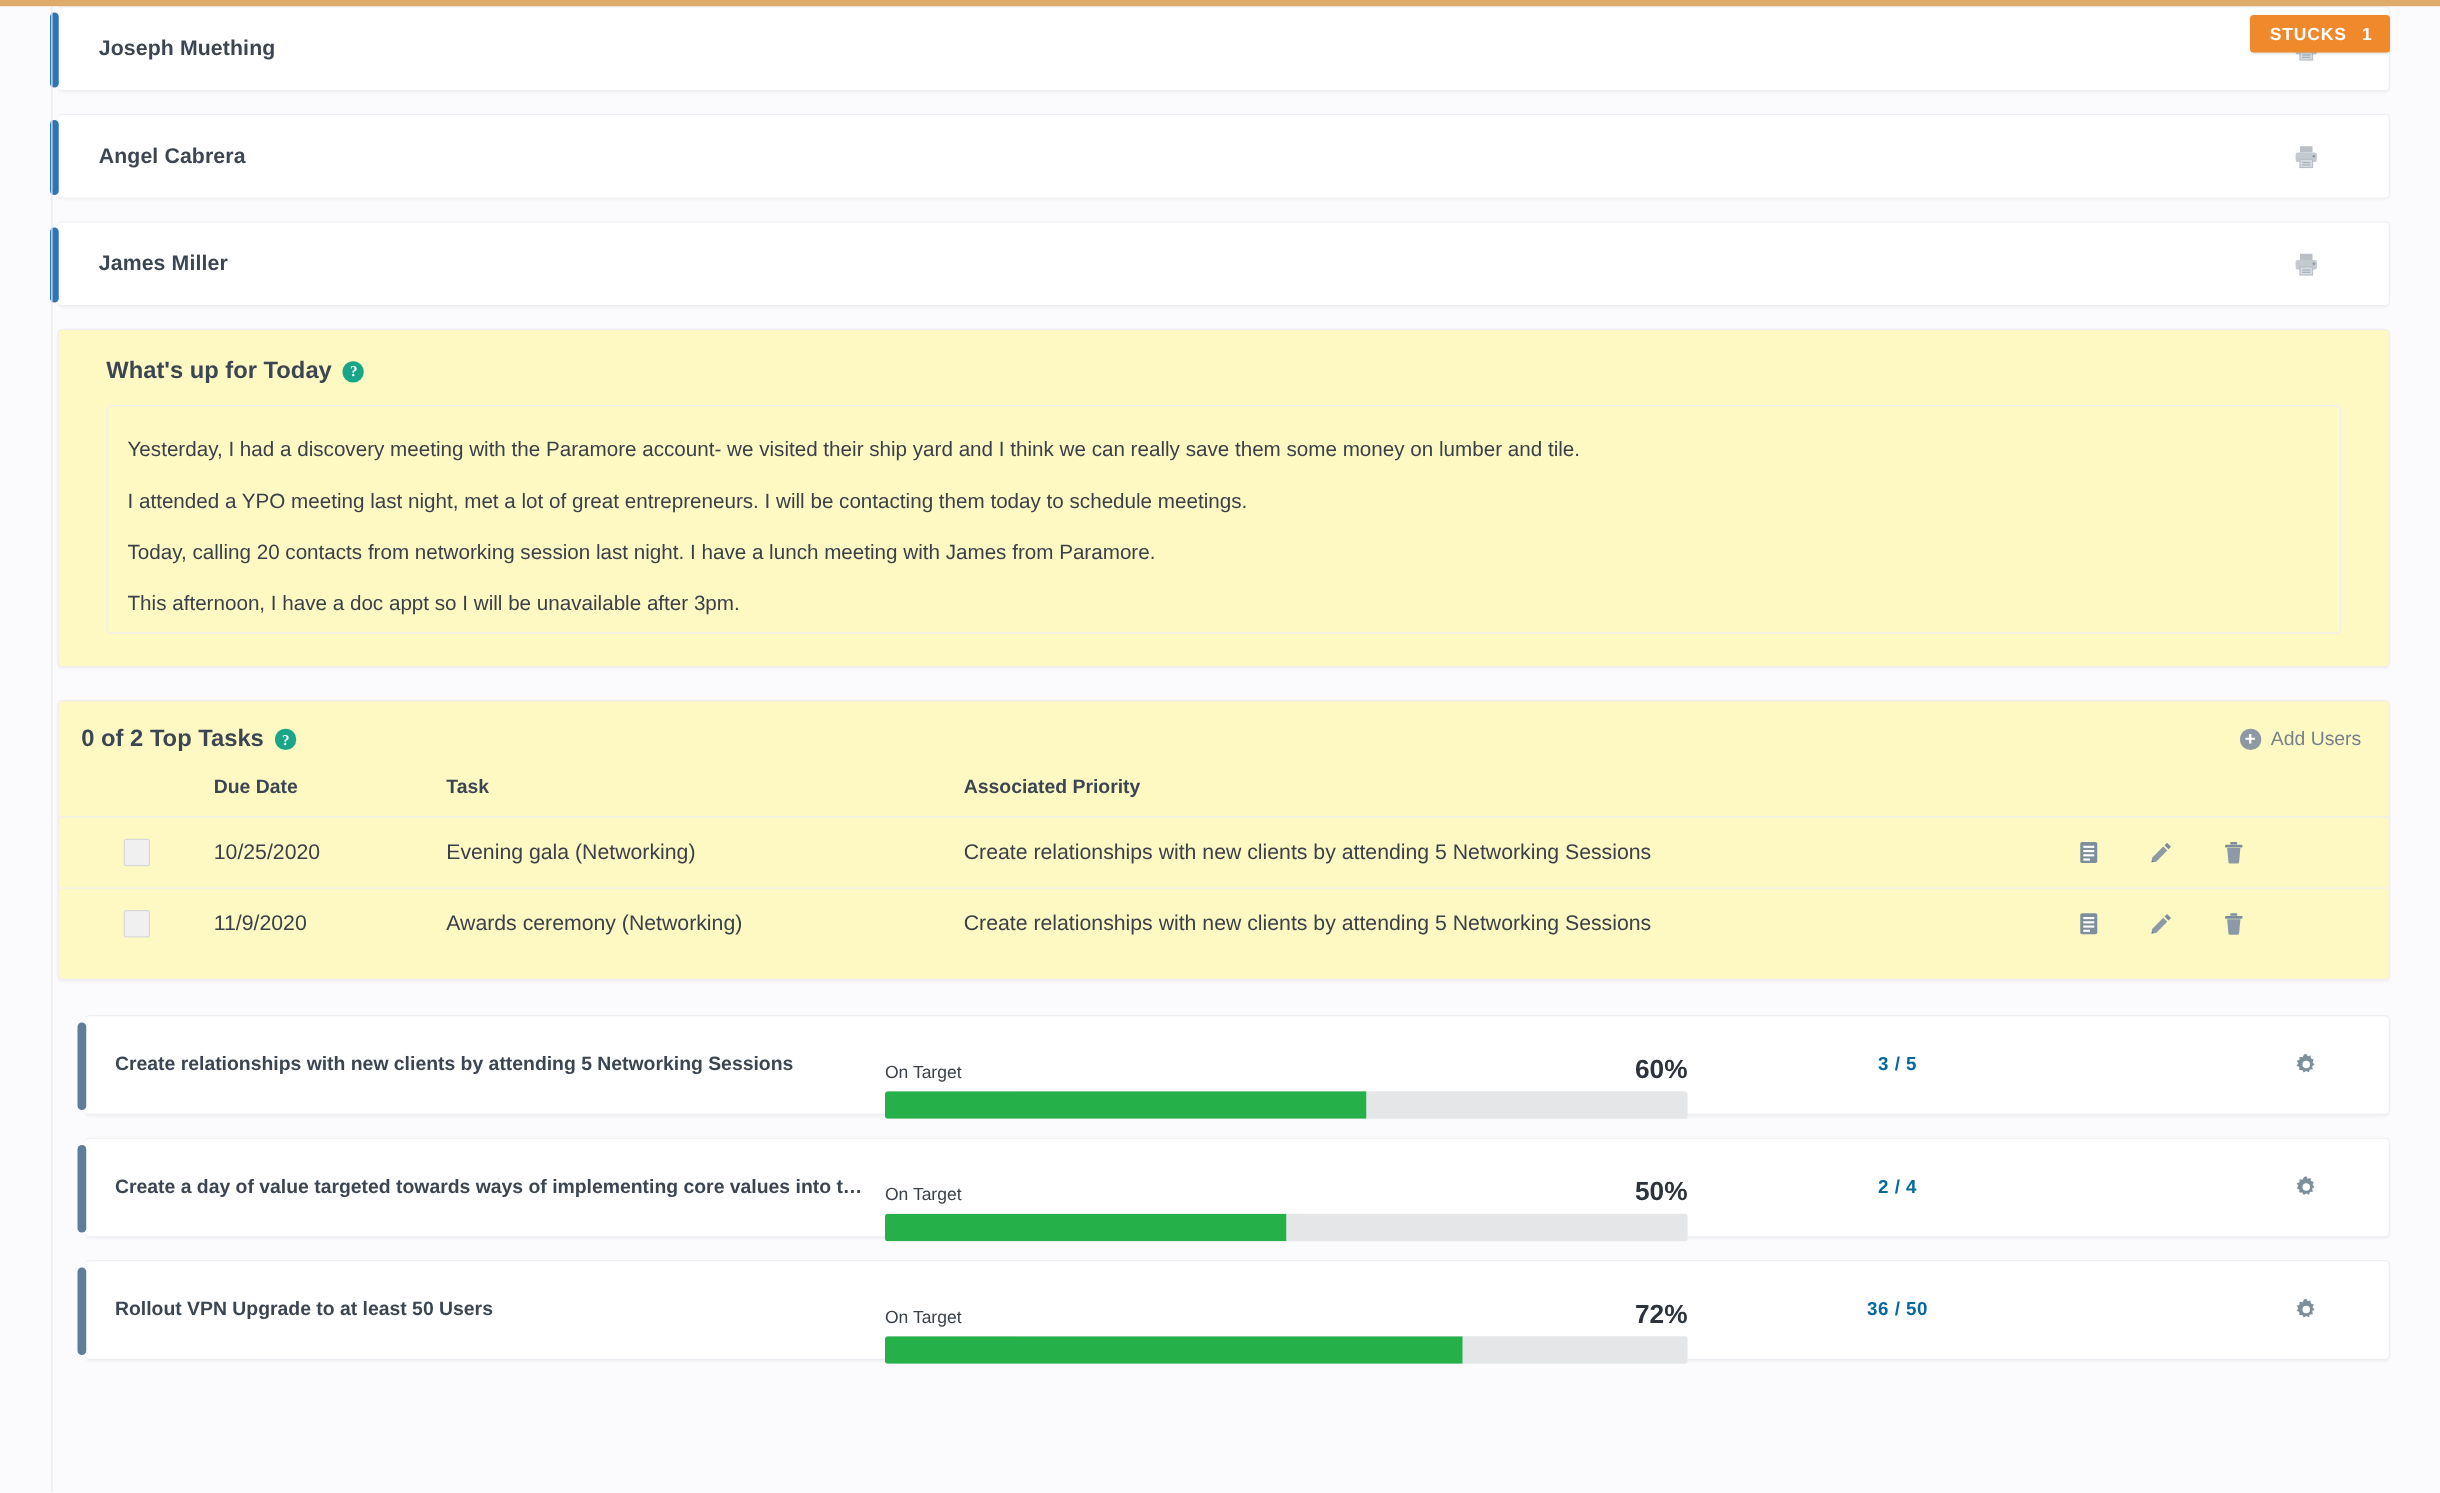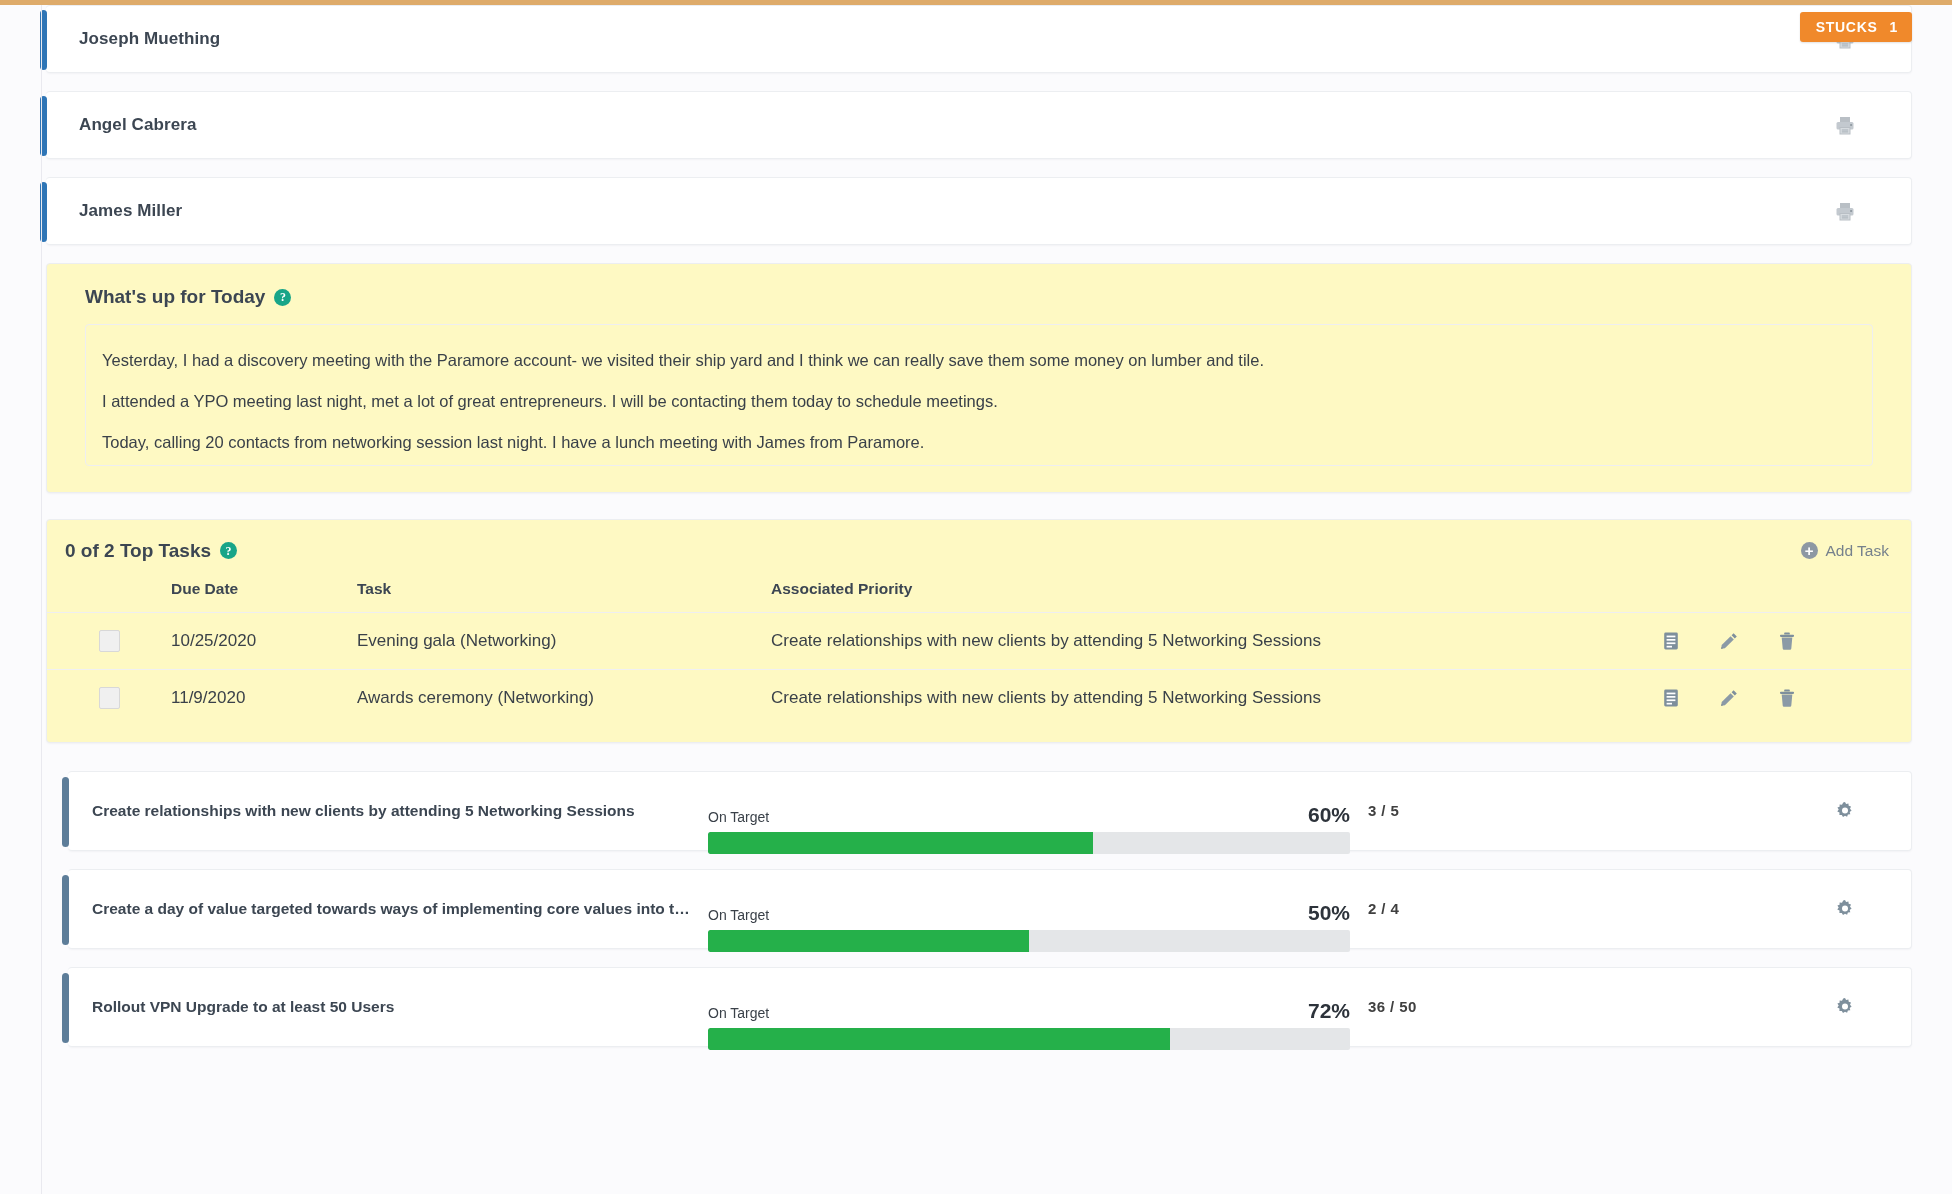--- a/index.html
+++ b/index.html
@@ -248,23 +248,24 @@
   .prog-track {
     height: 22px;
     background: #e4e6e8;
     border-radius: 2px;
     overflow: hidden;
   }
   .prog-fill { height: 100%; background: #25b04a; border-radius: 2px 0 0 2px; }
 
   .goal-count {
     width: 300px;
+    text-align: center;
     font-size: 15px;
     font-weight: bold;
-    color: #404040;
+    color: #0369a1;
     letter-spacing: .4px;
   }
   .goal-gear { margin-left: auto; margin-right: 56px; }
   .gear-ico { width: 20px; height: 20px; display: block; cursor: pointer; }
 </style>
 </head>
 <body>
 
 <div class="page">
 
@@ -331,30 +332,31 @@
 
     <div class="card whatsup-card">
       <div class="card-title-row">
         <span class="card-title">What's up for Today</span>
         <span class="help-icon">?</span>
       </div>
       <div class="whatsup-box">
         <div class="whatsup-line">Yesterday, I had a discovery meeting with the Paramore account- we visited their ship yard and I think we can really save them some money on lumber and tile.</div>
         <div class="whatsup-line">I attended a YPO meeting last night, met a lot of great entrepreneurs. I will be contacting them today to schedule meetings.</div>
         <div class="whatsup-line">Today, calling 20 contacts from networking session last night. I have a lunch meeting with James from Paramore.</div>
+        <div class="whatsup-line">This afternoon, I have a doc appt so I will be unavailable after 3pm.</div>
       </div>
     </div>
 
     <div class="card tasks-card">
       <div class="tasks-head">
         <span class="card-title">0 of 2 Top Tasks</span>
         <span class="help-icon" style="margin-left:9px">?</span>
         <span class="add-task">
           <span class="plus-circle">+</span>
-          <span>Add Task</span>
+          <span>Add Users</span>
         </span>
       </div>
 
       <table class="tasks">
         <thead>
           <tr>
             <th class="col-check"></th>
             <th class="col-date">Due Date</th>
             <th class="col-task">Task</th>
             <th class="col-prio">Associated Priority</th>

